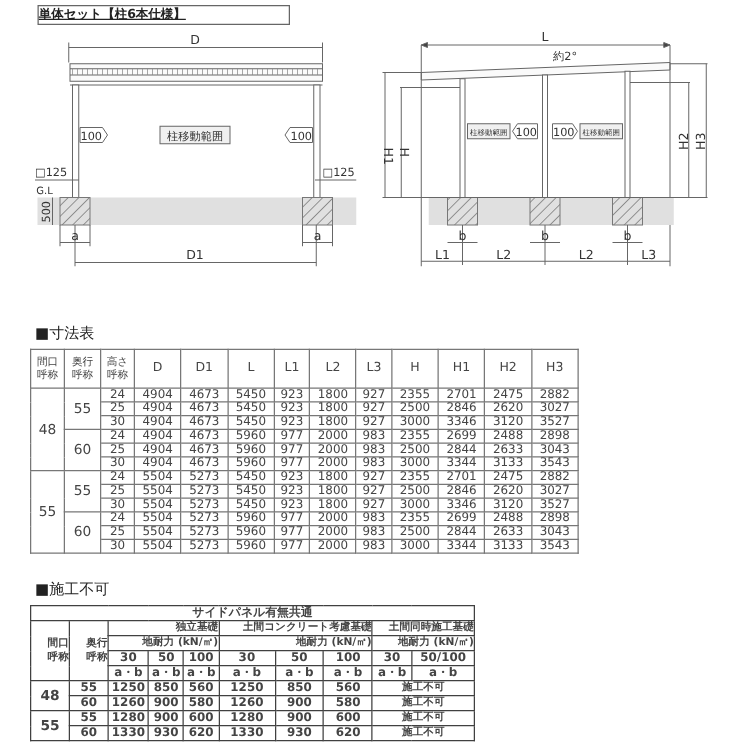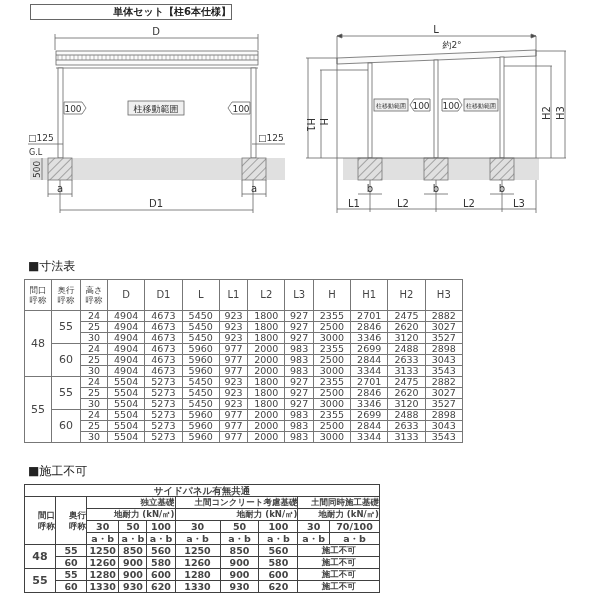--- a/index.html
+++ b/index.html
@@ -1,20 +1,20 @@
 <!DOCTYPE html>
 <html><head>
 <meta charset="utf-8">
 <style>
   html, body { margin:0; padding:0; background:#ffffff; }
   body { width:600px; height:600px; position:relative; overflow:hidden;
          font-family:"DejaVu Sans", sans-serif; color:#333; }
   .abs { position:absolute; }
   .title-box { left:30px; top:4px; width:200px; height:14px; border:1px solid #666;
-               font-size:10px; font-weight:bold; text-align:right; line-height:14px; color:#222; }
+               font-size:10px; font-weight:bold; text-align:left; line-height:14px; color:#222;text-decoration:underline; }
   svg text { font-family:"DejaVu Sans", sans-serif; fill:#333; }
   .section-title { font-size:12px; color:#222; font-weight:normal; }
   table { border-collapse:collapse; font-family:"DejaVu Sans", sans-serif; color:#444; }
   table.dim { left:24px; top:279px; width:439px; font-size:9.5px; }
   table.dim th, table.dim td { border:1px solid #777; text-align:center; padding:0; height:10px; line-height:10px; }
   table.dim th { font-weight:normal; height:30px; font-size:10px; }
   table.dim th.small { font-size:8.5px; line-height:10px; }
   table.dim td.grp { font-size:11px; }
   table.fnd { left:24px; top:484px; width:356px; font-size:9.5px; }
   table.fnd th, table.fnd td { border:1px solid #404040; text-align:center; padding:0; height:11px; line-height:11px; font-weight:bold; }
@@ -345,21 +345,21 @@
       <th colspan="2" class="small">地耐力 (kN/㎡)</th>
     </tr>
     <tr>
       <th>30</th>
       <th>50</th>
       <th>100</th>
       <th>30</th>
       <th>50</th>
       <th>100</th>
       <th>30</th>
-      <th>70/100</th>
+      <th>50/100</th>
     </tr>
     <tr>
       <th>a・b</th>
       <th>a・b</th>
       <th>a・b</th>
       <th>a・b</th>
       <th>a・b</th>
       <th>a・b</th>
       <th>a・b</th>
       <th>a・b</th>

